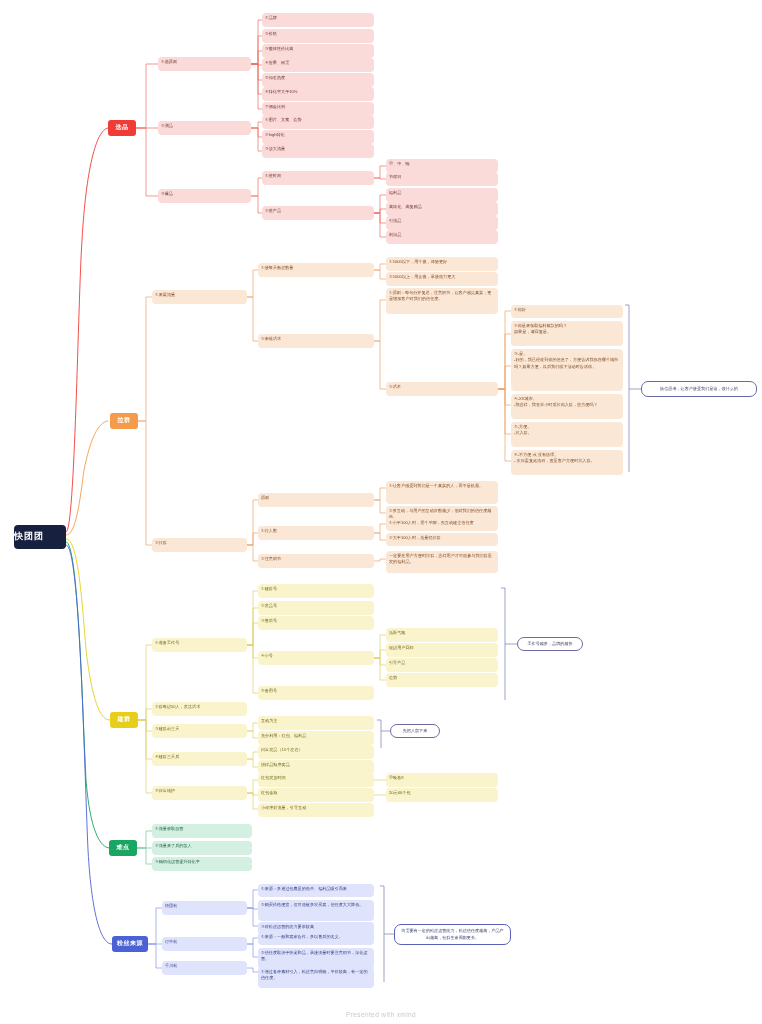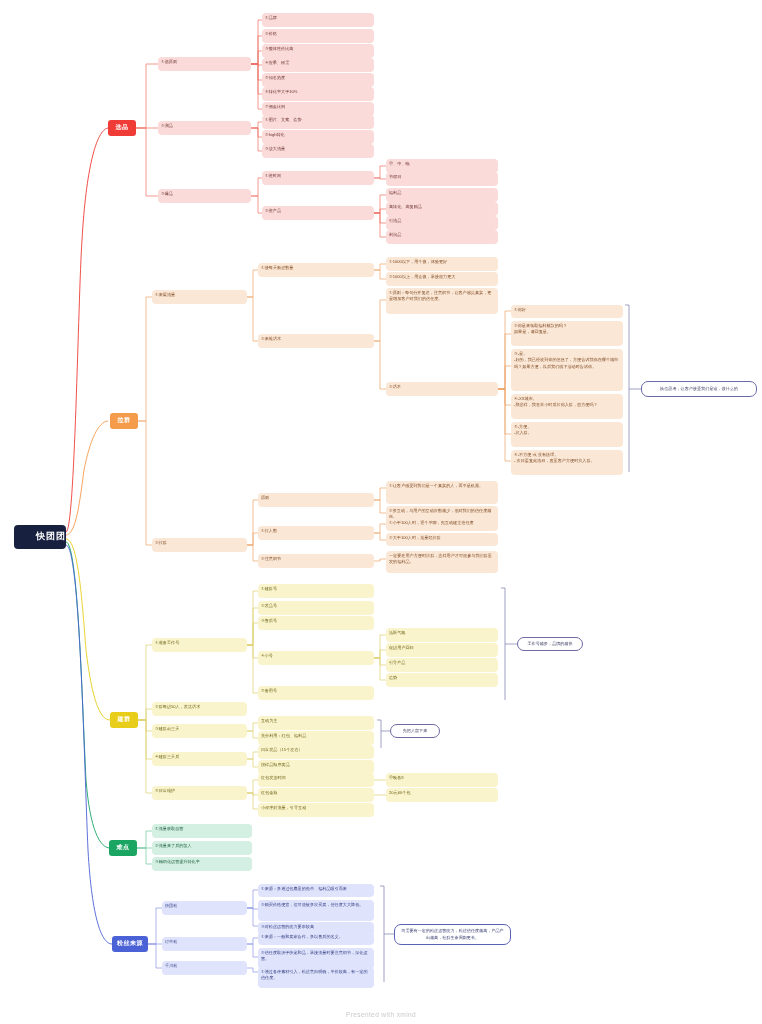--- a/index.html
+++ b/index.html
@@ -26,21 +26,21 @@
   .node.onelineC { padding-top:2.2px; }
 
   
   .root {
     background:#17203f;
     color:#ffffff;
     font-size:9px;
     font-weight:bold;
     letter-spacing:1px;
     border-radius:4px;
-    display:flex; align-items:center; justify-content:flex-end;
+    display:flex; align-items:center; justify-content:flex-start;
     padding:0;
   }
 
   
   .l1 {
     color:#ffffff;
     font-size:6px;
     font-weight:bold;
     border-radius:3px;
     display:flex; align-items:center; justify-content:center;

